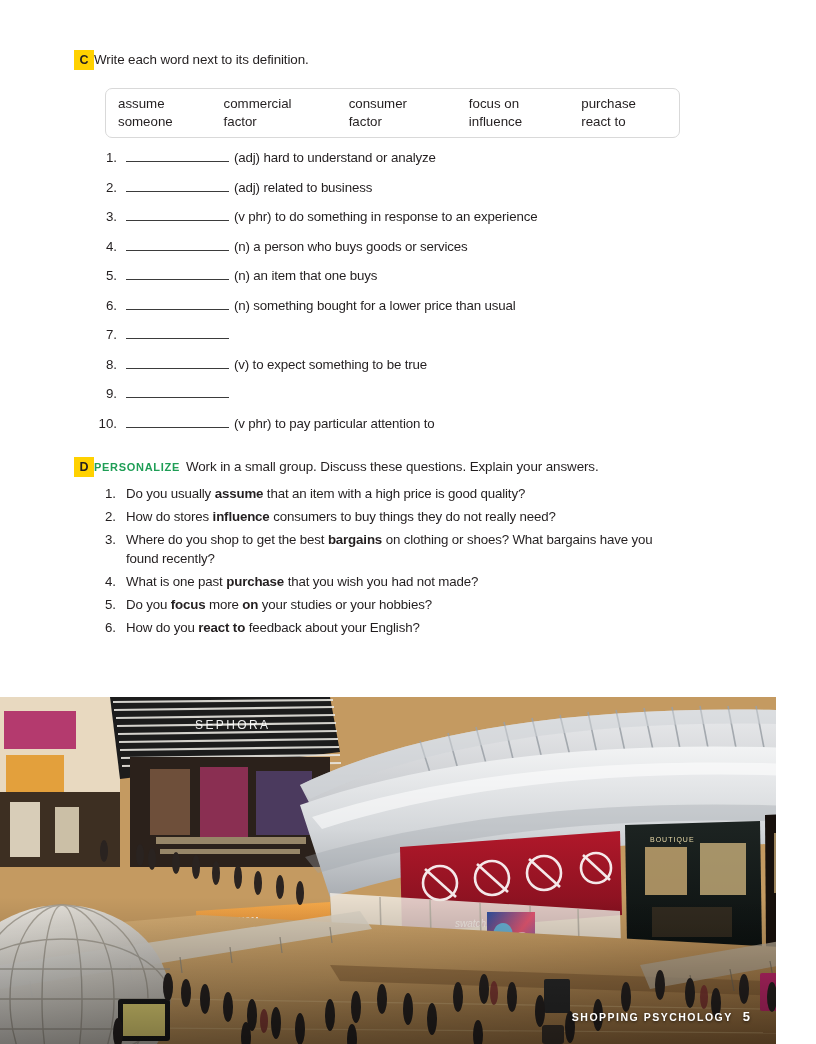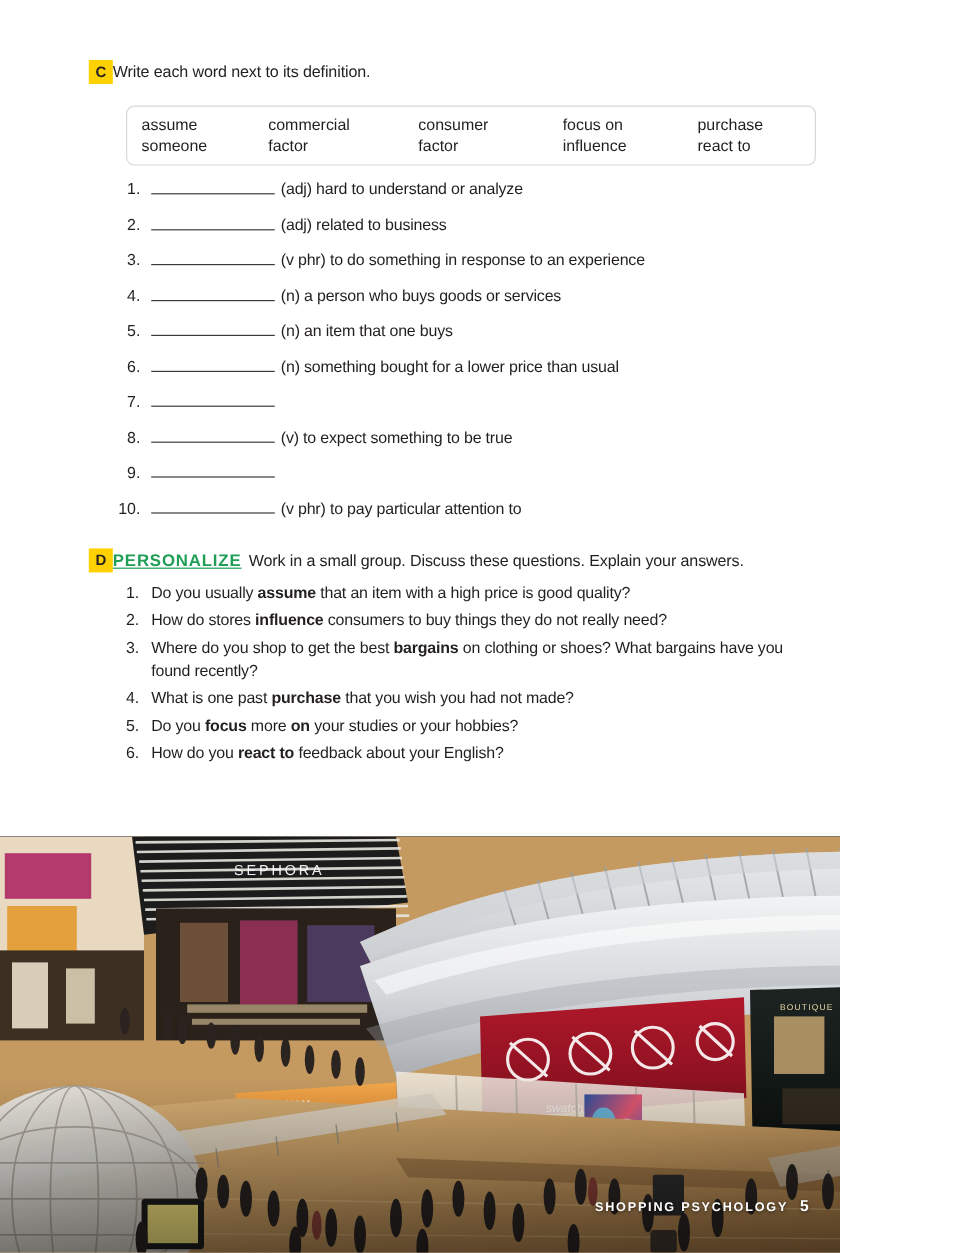--- a/index.html
+++ b/index.html
@@ -59,23 +59,22 @@
     font-size: 13.4px;
     line-height: 20px;
     color: #231f20;
     letter-spacing: -0.1px;
   }
 
   .personalize-tag {
     color: #1f9e56;
     font-weight: bold;
     letter-spacing: 0.7px;
-    font-size: 14px;
+    font-size: 11px;
     margin-right: 6px;
-    text-decoration: underline;
   }
 
   
   .word-bank {
     position: absolute;
     left: 105px;
     top: 88px;
     width: 575px;
     height: 50px;
     border: 1px solid #d9d9d9;
@@ -165,32 +164,32 @@
     max-width: 552px;
   }
 
   .q-text b { font-weight: bold; }
 
   
   .photo {
     position: absolute;
     left: 0;
     top: 697px;
-    width: 700px;
+    width: 776px;
     height: 347px;
     overflow: hidden;
     background: #1a140f;
   }
 
   .photo svg { display: block; width: 816px; height: 347px; }
 
   .footer-caption {
     position: absolute;
     right: 26px;
-    bottom: 32px;
+    bottom: 20px;
     color: #ffffff;
     font-size: 10.5px;
     font-weight: bold;
     letter-spacing: 1.5px;
     text-shadow: 0 1px 3px rgba(0,0,0,0.65);
     display: flex;
     align-items: baseline;
     gap: 10px;
     white-space: nowrap;
   }

